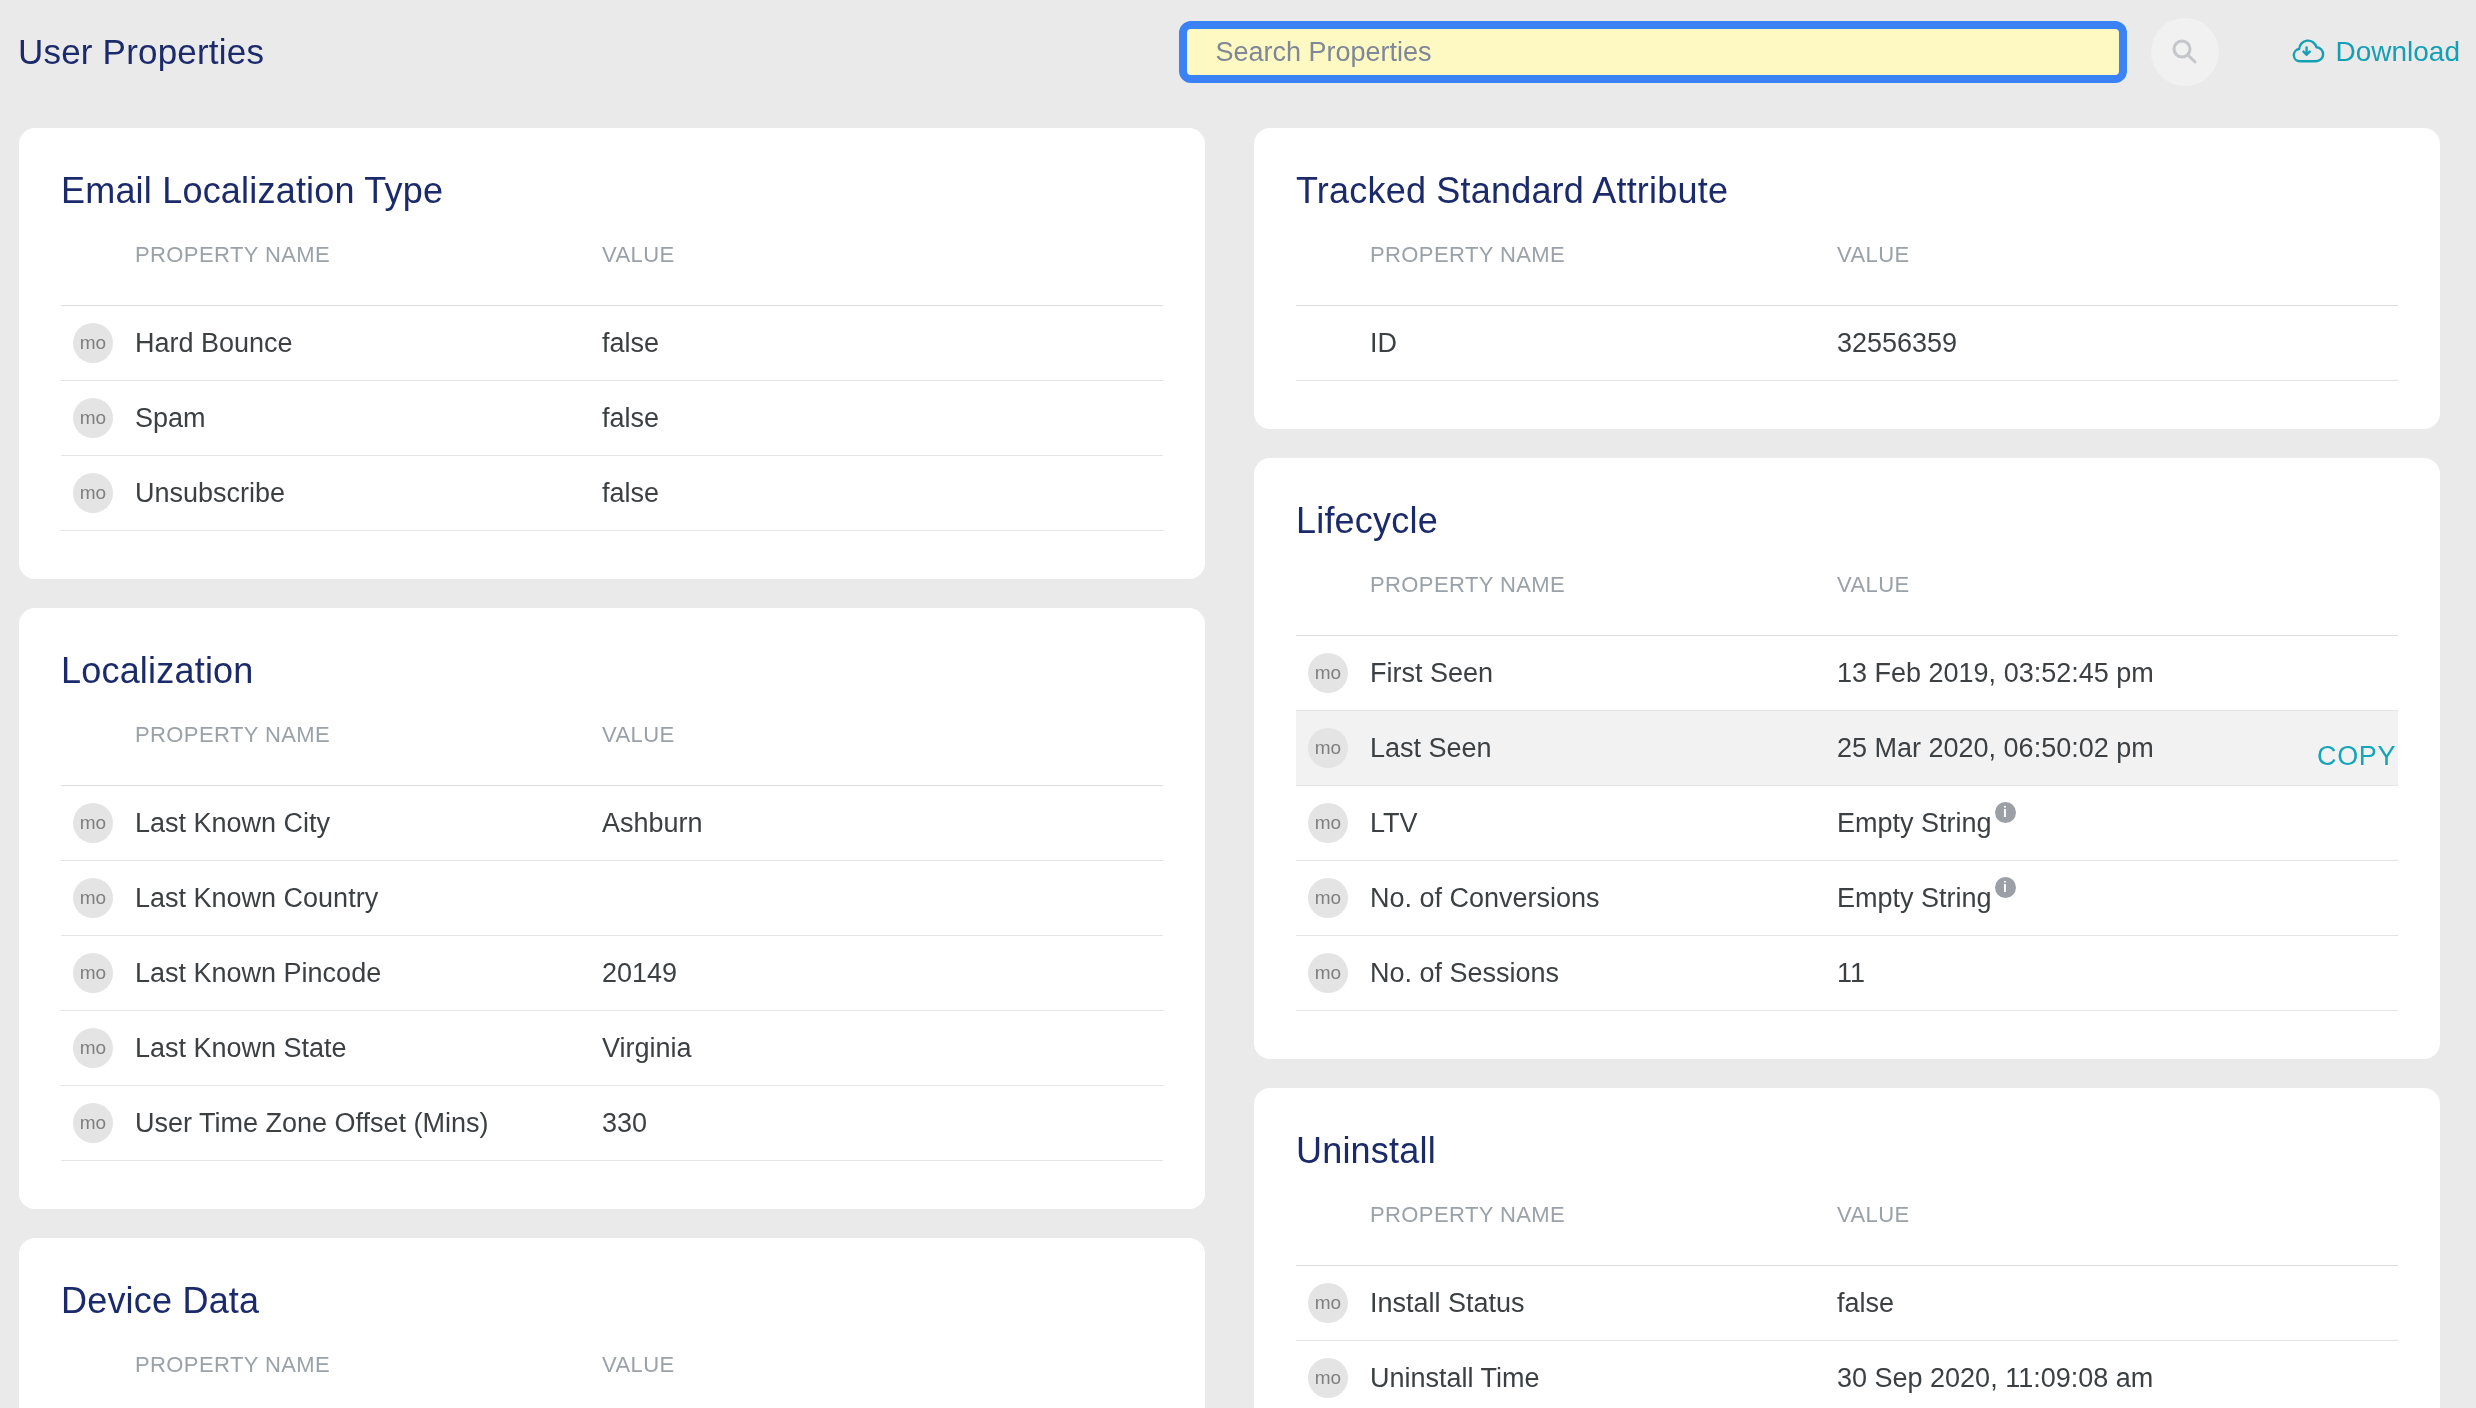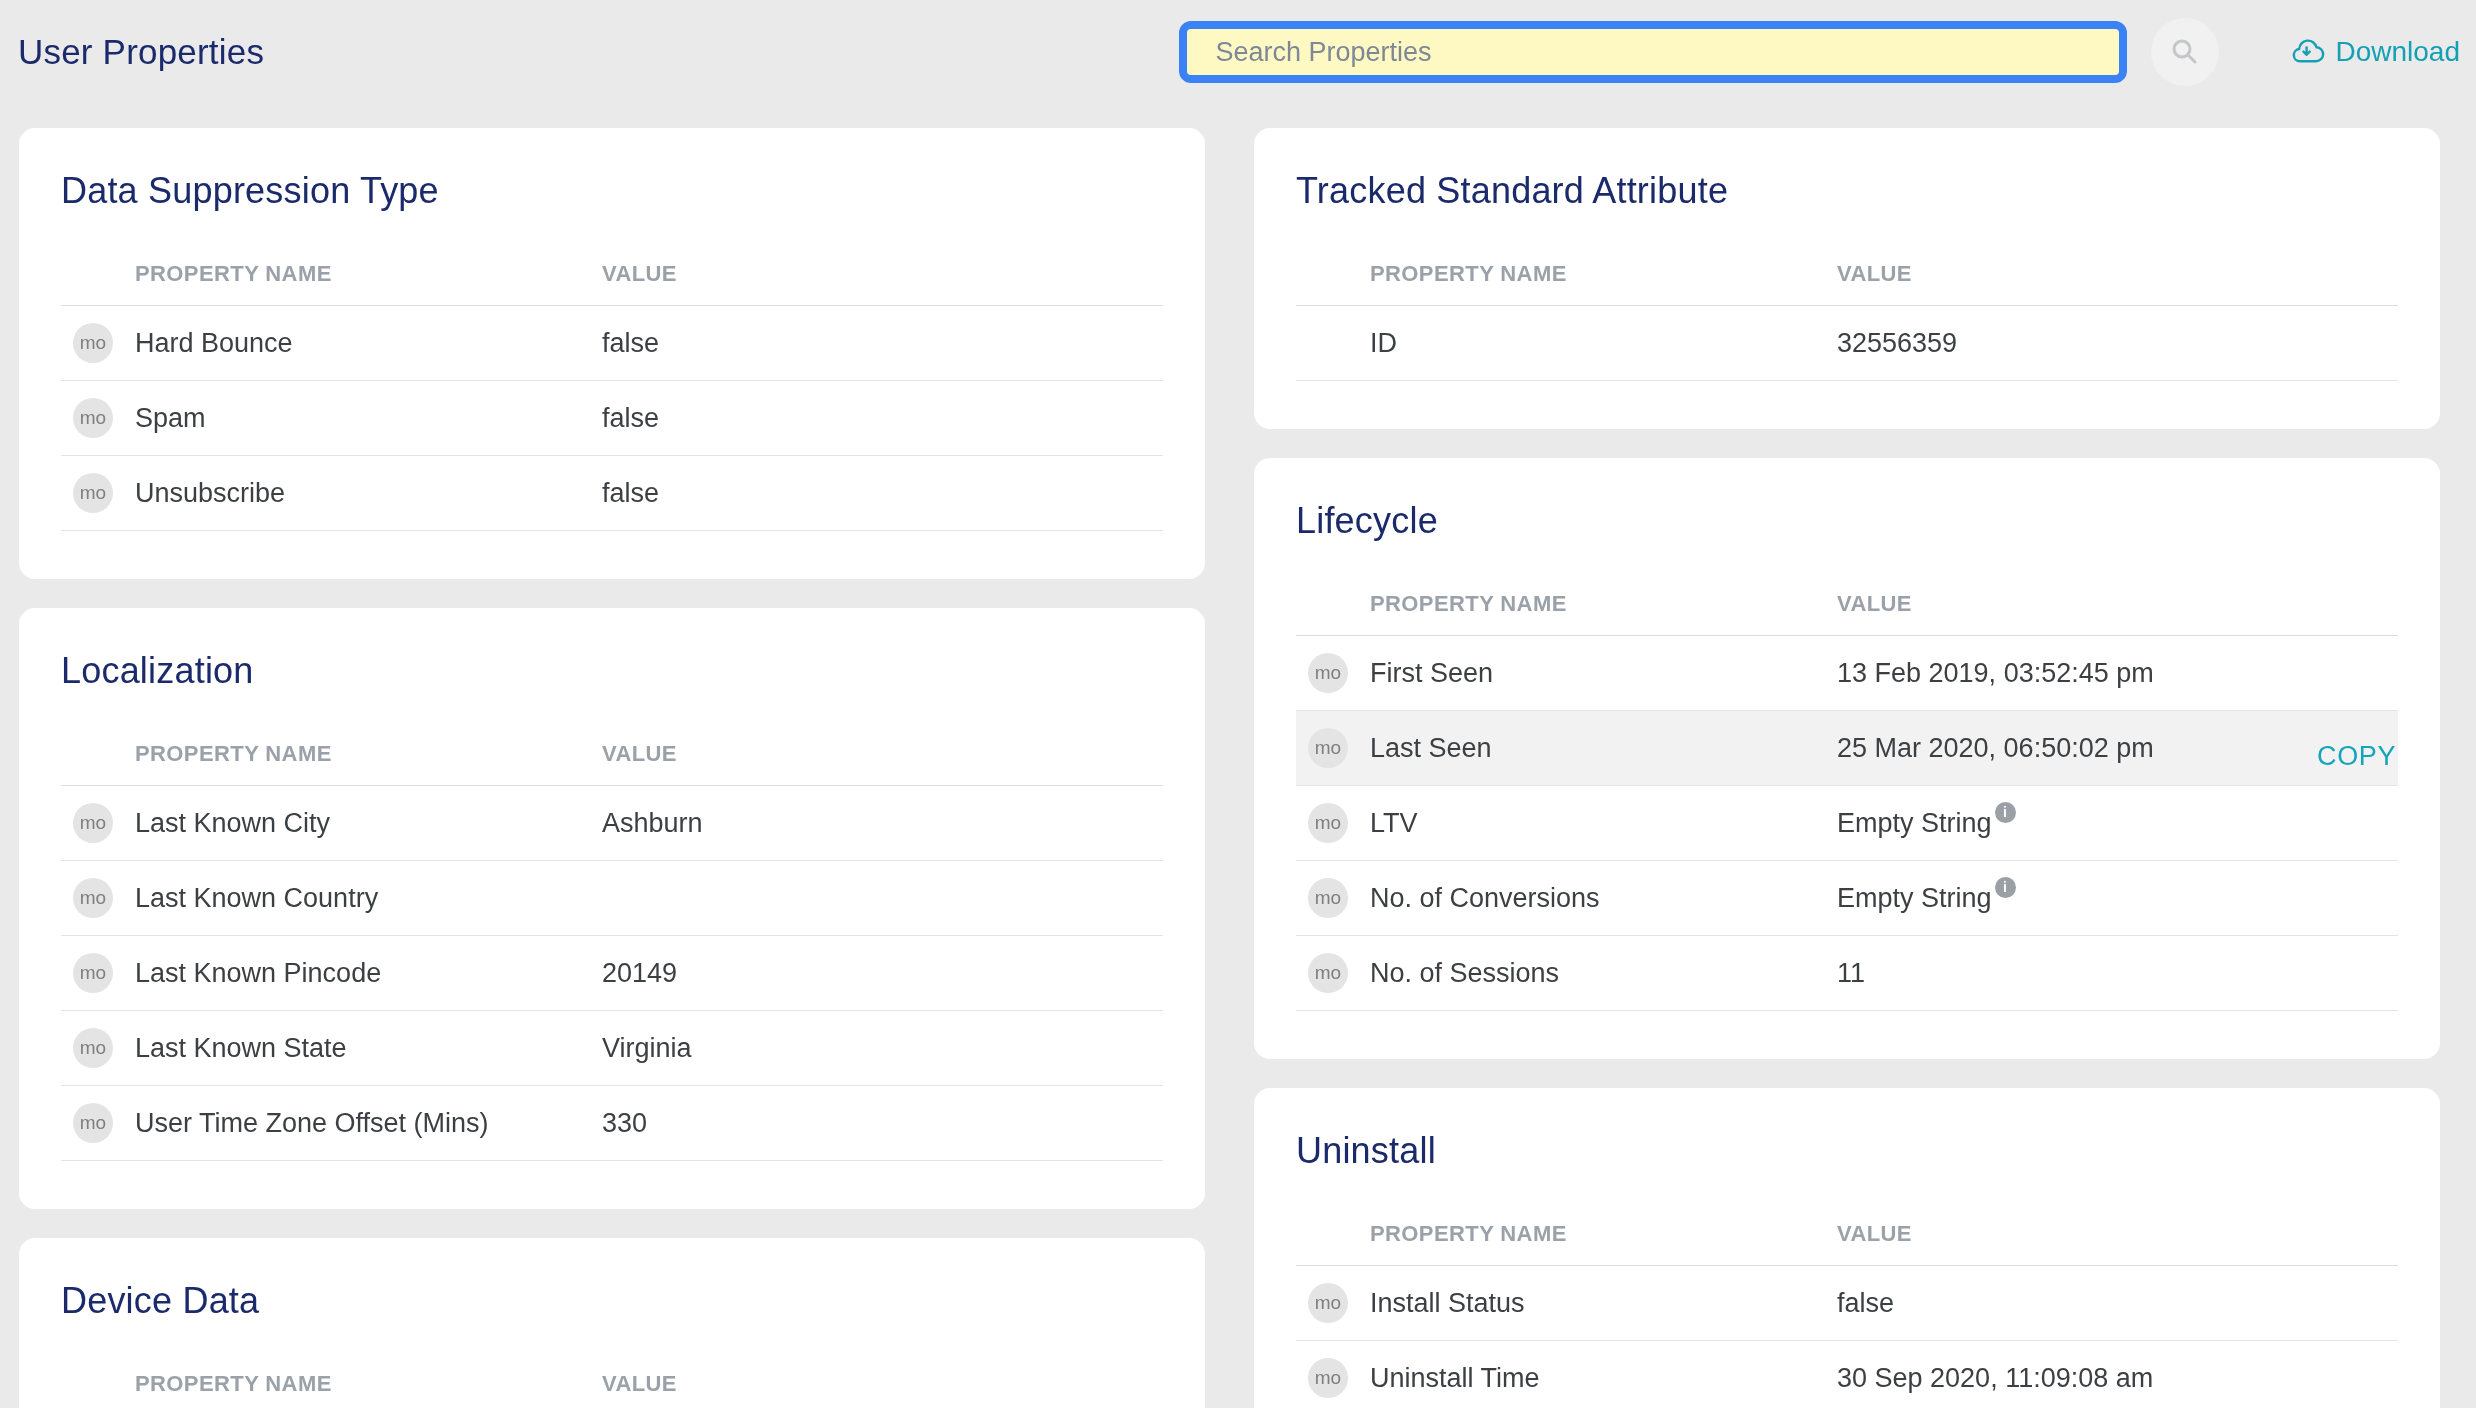--- a/index.html
+++ b/index.html
@@ -48,23 +48,23 @@
   .card {
     background:#ffffff; border-radius:16px;
     padding:42px 40px 48px 40px;
   }
   .card-title {
     margin:0 0 30px 2px; font-size:36px; font-weight:500; color:#1b2a6b;
     letter-spacing:.2px;
   }
   .ptable { margin:0 2px; }
   .thead {
-    display:flex; align-items:center; height:64px; box-sizing:border-box;
+    display:flex; height:64px; box-sizing:border-box;
     padding-left:74px; border-bottom:1px solid #dcdcdc;
-    color:#9aa1a9; font-size:22px; letter-spacing:.4px;font-weight:bold;
+    color:#9aa1a9; font-size:22px; letter-spacing:.4px;
   }
   .thead .h-name { width:467px; flex:none; }
   .thead .h-value { flex:1; }
 
   .prow {
     position:relative; display:flex; align-items:center;
     height:75px; box-sizing:border-box; padding-left:12px;
     border-bottom:1px solid #e4e4e4; font-size:27px; color:#3c4043;
   }
   .prow.highlight { background:#f2f2f3; }
@@ -116,21 +116,21 @@
           </svg>
         </span>
         <span>Download</span>
       </a>
     </div>
   </div>
 
   <div class="grid">
     <div class="col" id="col-left">
         <section class="card">
-          <h2 class="card-title">Data Suppression Type</h2>
+          <h2 class="card-title">Email Localization Type</h2>
           <div class="ptable">
             <div class="thead">
               <span class="h-name">PROPERTY NAME</span>
               <span class="h-value">VALUE</span>
             </div>
             <div class="prow">
               <span class="mo-badge">mo</span>
               <span class="prop-name">Hard Bounce</span>
               <span class="prop-value">
                 <span>false</span>

